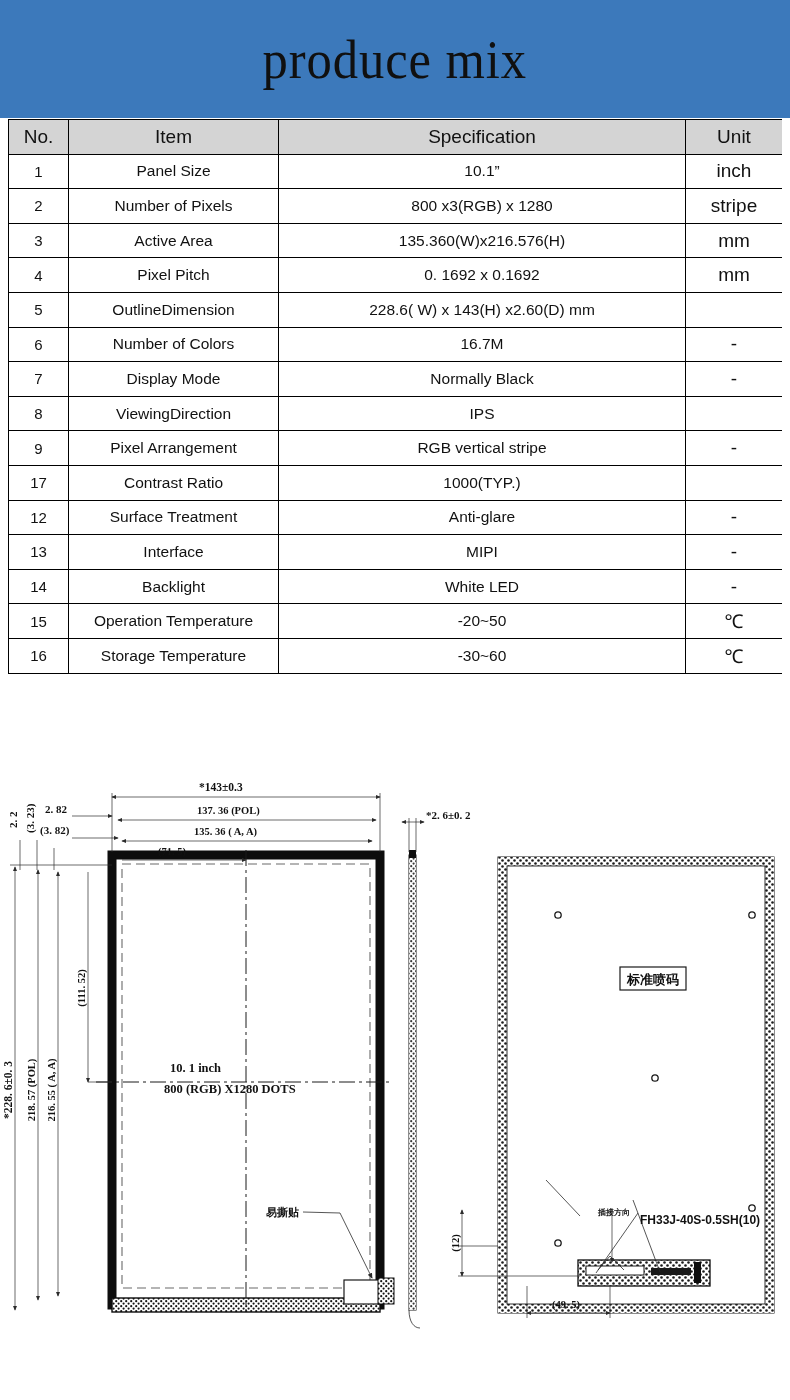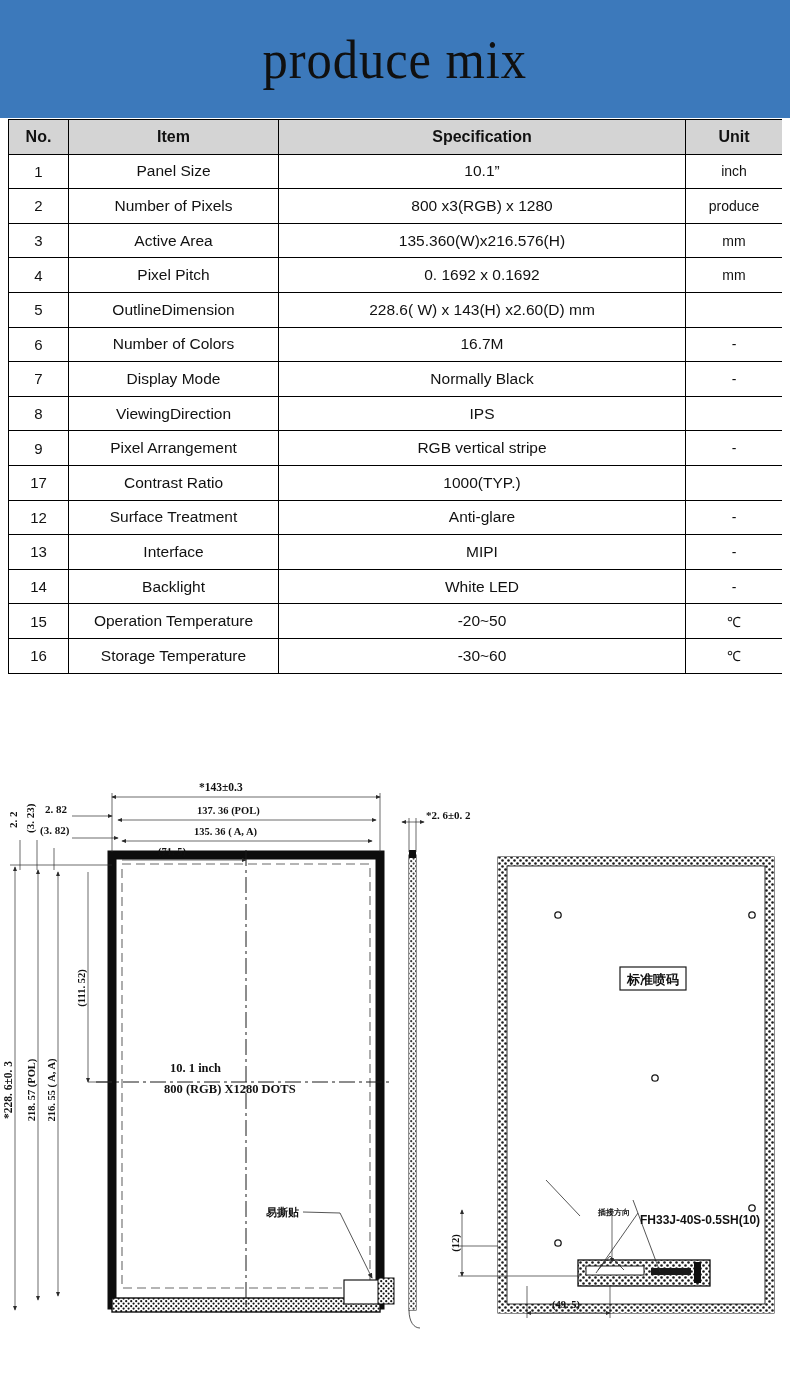--- a/index.html
+++ b/index.html
@@ -19,23 +19,23 @@
               overflow:hidden;}
   table.spec{border-collapse:collapse;width:774px;table-layout:fixed;
              font-family:"Liberation Sans",sans-serif;}
   table.spec col.c-no{width:60px;}
   table.spec col.c-item{width:210px;}
   table.spec col.c-spec{width:407px;}
   table.spec col.c-unit{width:97px;}
   table.spec th,table.spec td{border:1px solid #000;text-align:center;
              font-size:15.5px;color:#111;height:33.6px;padding:0 2px;
              white-space:nowrap;overflow:hidden;}
-  table.spec thead th{background:#d4d4d4;font-weight:bold;font-size:16px;}
+  table.spec thead th{background:#d4d4d4;font-weight:normal;font-size:19px;}
   table.spec td.num{font-size:15px;}
-  table.spec td.unit{font-size:14px;}
+  table.spec td.unit{font-size:19px;}
 
   
   .drawing{position:absolute;left:0;top:700px;width:790px;height:700px;}
   .drawing svg{display:block;}
 
   .lbl{font-family:"Liberation Serif",serif;font-weight:bold;fill:#111;}
   .lbl-cn{font-family:"DejaVu Sans",sans-serif;font-weight:bold;fill:#111;}
   .lbl-sans{font-family:"Liberation Sans",sans-serif;font-weight:bold;fill:#111;}
   .thin{stroke:#2b2b2b;stroke-width:.8;fill:none;}
   .dim{stroke:#2b2b2b;stroke-width:.7;fill:none;}
@@ -70,21 +70,21 @@
           <tr>
             <td class="num">1</td>
             <td class="item">Panel Size</td>
             <td class="spec">10.1”</td>
             <td class="unit">inch</td>
           </tr>
           <tr>
             <td class="num">2</td>
             <td class="item">Number of Pixels</td>
             <td class="spec">800 x3(RGB) x 1280</td>
-            <td class="unit">produce</td>
+            <td class="unit">stripe</td>
           </tr>
           <tr>
             <td class="num">3</td>
             <td class="item">Active Area</td>
             <td class="spec">135.360(W)x216.576(H)</td>
             <td class="unit">mm</td>
           </tr>
           <tr>
             <td class="num">4</td>
             <td class="item">Pixel Pitch</td>

